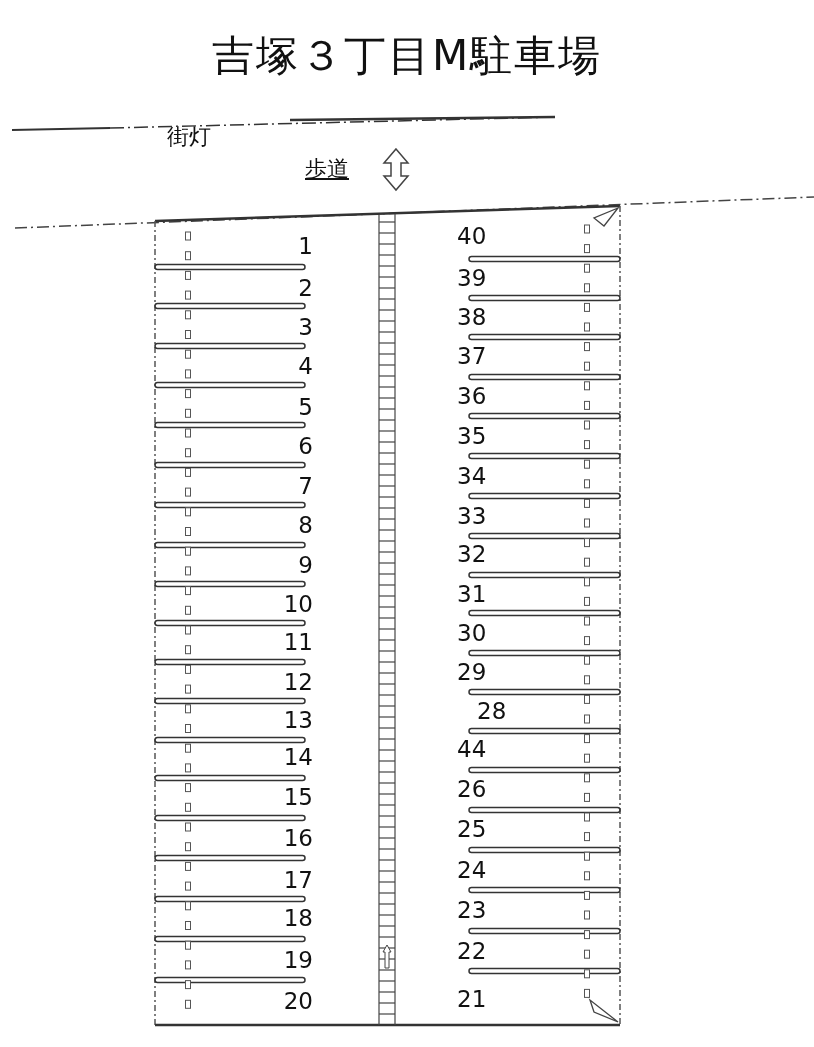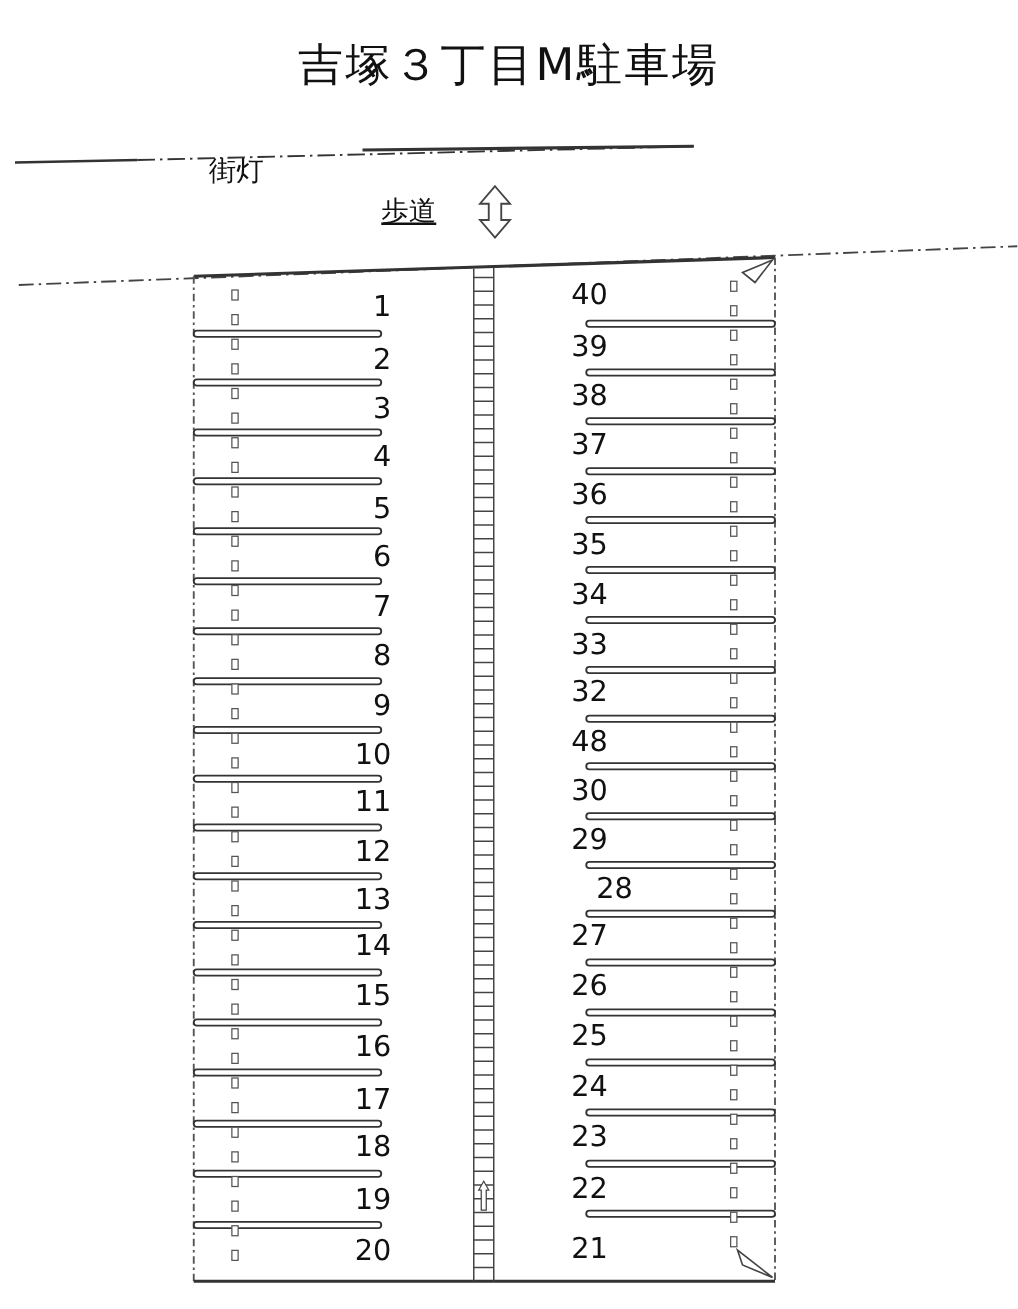--- a/index.html
+++ b/index.html
@@ -1,17 +1,17 @@
 <!DOCTYPE html>
 <html><head>
 <meta charset="utf-8">
 <style>
   html,body{margin:0;padding:0;background:#fff;}
   body{width:814px;height:1047px;position:relative;overflow:hidden;font-family:"DejaVu Sans","Liberation Sans",sans-serif;color:#111;}
-  .title{position:absolute;left:0;top:28px;width:814px;text-align:center;font-size:36px;letter-spacing:2px;font-family:"DejaVu Sans",sans-serif;}
+  .title{position:absolute;left:0;top:28px;width:814px;text-align:center;font-size:42px;letter-spacing:2px;font-family:"DejaVu Sans",sans-serif;}
   .lbl{position:absolute;font-size:22px;font-family:"DejaVu Sans",sans-serif;}
   .num{position:absolute;font-size:23px;font-family:"DejaVu Sans",sans-serif;line-height:1;}
   svg{position:absolute;left:0;top:0;}
 </style>
 </head>
 <body>
 
 <div class="title">吉塚３丁目M駐車場</div>
 <div class="lbl" style="left:167px;top:122px;">街灯</div>
 <div class="lbl" style="left:305px;top:154px;text-decoration:underline;">歩道</div>
@@ -264,24 +264,24 @@
     <div class="num" style="top: 990px; right: 501px;">20</div>
     <div class="num" style="top: 225px; left: 457px;">40</div>
     <div class="num" style="top: 267px; left: 457px;">39</div>
     <div class="num" style="top: 306px; left: 457px;">38</div>
     <div class="num" style="top: 345px; left: 457px;">37</div>
     <div class="num" style="top: 385px; left: 457px;">36</div>
     <div class="num" style="top: 425px; left: 457px;">35</div>
     <div class="num" style="top: 465px; left: 457px;">34</div>
     <div class="num" style="top: 505px; left: 457px;">33</div>
     <div class="num" style="top: 543px; left: 457px;">32</div>
-    <div class="num" style="top: 583px; left: 457px;">48</div>
+    <div class="num" style="top: 583px; left: 457px;">31</div>
     <div class="num" style="top: 622px; left: 457px;">30</div>
     <div class="num" style="top: 661px; left: 457px;">29</div>
     <div class="num" style="top: 700px; left: 457px; margin-left: 20px;">28</div>
-    <div class="num" style="top: 738px; left: 457px;">27</div>
+    <div class="num" style="top: 738px; left: 457px;">44</div>
     <div class="num" style="top: 778px; left: 457px;">26</div>
     <div class="num" style="top: 818px; left: 457px;">25</div>
     <div class="num" style="top: 859px; left: 457px;">24</div>
     <div class="num" style="top: 899px; left: 457px;">23</div>
     <div class="num" style="top: 940px; left: 457px;">22</div>
     <div class="num" style="top: 988px; left: 457px;">21</div>
   </div>
 
 </body></html>

